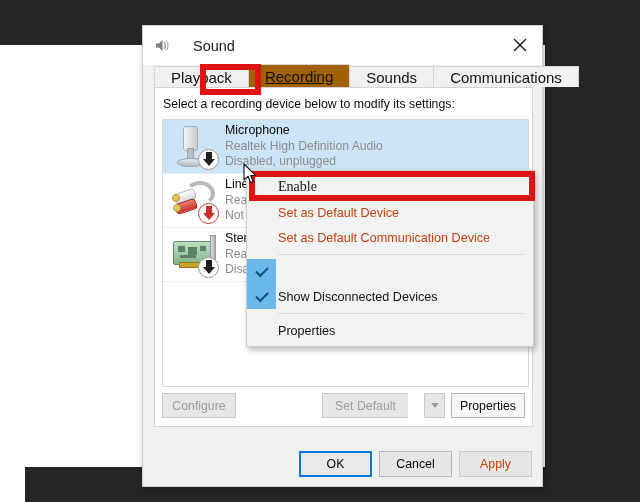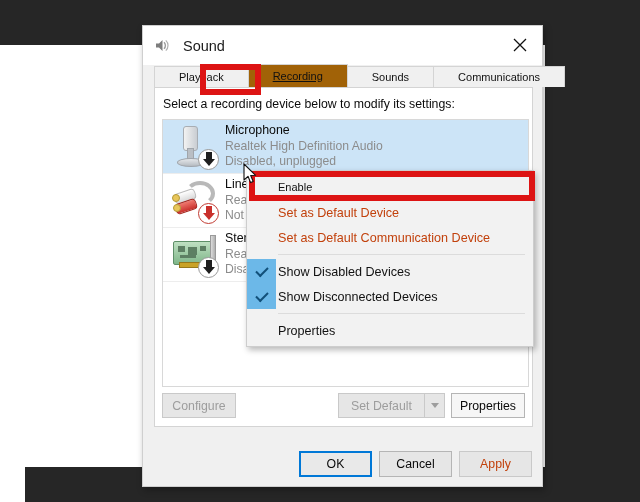--- a/index.html
+++ b/index.html
@@ -44,36 +44,36 @@
   .titlebar {
     height: 39px; background: #ffffff;
     display: flex; align-items: center;
     position: relative;
   }
   .title-icon {
     margin-left: 10px; width: 17px; height: 17px;
     display: flex; align-items: center; justify-content: center;
   }
   .title-text {
-    margin-left: 13px; font-size: 14.5px; color: #1a1a1a;
+    margin-left: 23px; font-size: 14.5px; color: #1a1a1a;
   }
   .close-btn {
     position: absolute; right: 0; top: 0; width: 45px; height: 38px;
     display: flex; align-items: center; justify-content: center;
     cursor: default;
   }
 
   
   .tabstrip {
     position: relative; height: 22px; margin: 0 9px 0 11px;
     display: flex; align-items: flex-end;
   }
   .tab {
-    height: 21px; line-height: 21px; padding: 0 24px;
-    font-size: 11px; color: #111;
+    height: 21px; line-height: 21px; padding: 0 16px;
+    font-size: 15px; color: #111;
     background: #f0f0f0; border: 1px solid #d4d4d4;
     border-bottom: none; margin-right: -1px;
     box-sizing: border-box; white-space: nowrap;
   }
   .tab.active {
     background: #a16207; height: 23px; line-height: 23px;
     position: relative; z-index: 3; text-decoration: underline;
   }
 
   
@@ -181,21 +181,21 @@
     font-size: 12.3px; color: #0a0a0a;
     background: #e6e6e6; border: 1px solid #b5b5b5;
     height: 25px; min-width: 74px; padding: 0 0;
     display: inline-flex; align-items: center; justify-content: center;
     box-sizing: border-box; cursor: default;
   }
   .btn.disabled { color: #9d9d9d; border-color: #c9c9c9; background: #e6e6e6; }
   .btn.plain { background: #f6f6f6; }
   .spacer { flex: 1 1 auto; }
   .split {
-    display: inline-flex; align-items: stretch; margin-right: 6px;
+    display: inline-flex; align-items: stretch; margin-right: 6px; gap: 16px;
   }
   .split .btn { min-width: 86px; border-right: none; }
   .split .arrowpart {
     width: 19px; border: 1px solid #c9c9c9; background: #e6e6e6;
     display: flex; align-items: center; justify-content: center;
   }
   .caret-dn {
     width: 0; height: 0;
     border-left: 4px solid transparent; border-right: 4px solid transparent;
     border-top: 5px solid #9d9d9d;
@@ -234,21 +234,21 @@
     background: #6cb8e8; display: flex; align-items: center; justify-content: center;
   }
   .mitem .tick {
     width: 10px; height: 5px; border-left: 2px solid #12507a;
     border-bottom: 2px solid #12507a; transform: rotate(-45deg);
     margin-top: -3px;
   }
   .msep {
     height: 1px; background: #dcdcdc; margin: 4px 8px 4px 31px;
   }
-  #enable-item { height: 27px; font-size: 11px; }
+  #enable-item { height: 27px; font-size: 14px; font-family: Liberation Serif, serif; }
 
   
   .annot {
     position: absolute; border: 6px solid #dd1414; box-sizing: border-box;
     z-index: 80; pointer-events: none;
   }
   #annot-recording-tab { left: 200px; top: 64px;  width: 61px;  height: 31px; }
   #annot-enable        { left: 249px; top: 171px; width: 286px; height: 30px; }
 
   
@@ -380,21 +380,20 @@
 
 <div id="context-menu">
   <div class="mitem" id="enable-item">Enable</div>
   <div class="mitem disabled">Set as Default Device</div>
   <div class="mitem disabled">Set as Default Communication Device</div>
   <div class="msep"></div>
   <div class="mitem">
     <span class="check">
         <span class="tick"></span>
       </span>
-    <span>Show Disabled Devices</span>
   </div>
   <div class="mitem">
     <span class="check">
         <span class="tick"></span>
       </span>
     <span>Show Disconnected Devices</span>
   </div>
   <div class="msep"></div>
   <div class="mitem">Properties</div>
 </div>

